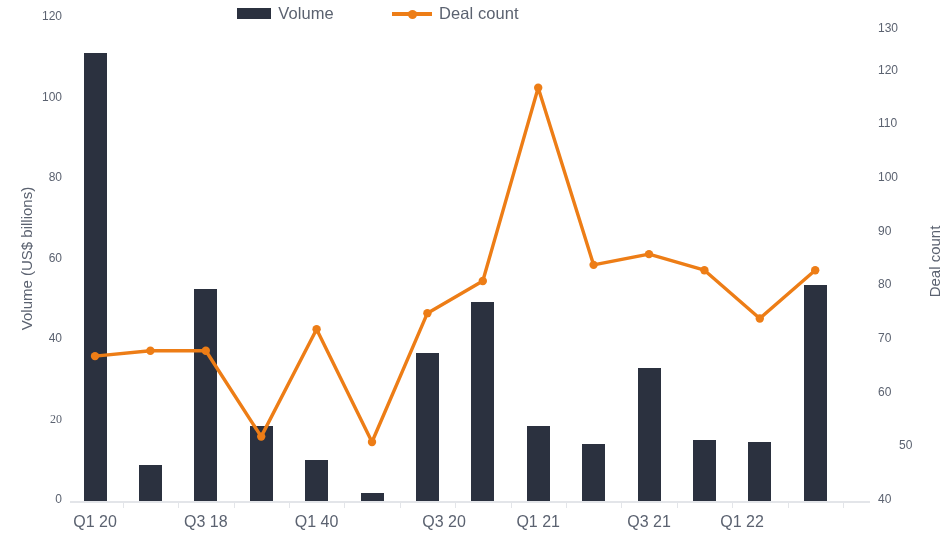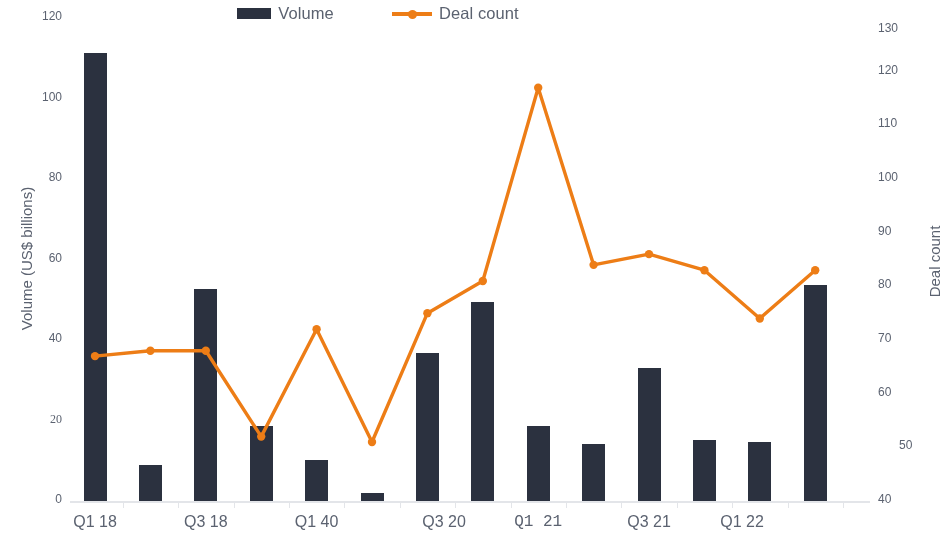--- a/index.html
+++ b/index.html
@@ -151,33 +151,33 @@
         <circle cx="523.60" cy="254.87" r="4.2" fill="#ed7d16"></circle>
         <circle cx="579.00" cy="244.13" r="4.2" fill="#ed7d16"></circle>
         <circle cx="634.40" cy="260.23" r="4.2" fill="#ed7d16"></circle>
         <circle cx="689.80" cy="308.53" r="4.2" fill="#ed7d16"></circle>
         <circle cx="745.20" cy="260.23" r="4.2" fill="#ed7d16"></circle>
       </svg>
   </div>
 
   <div id="x-ticks">
       <div class="tick-mark" style="left: 122.7px;"></div>
-      <div class="xtick" style="left: 95px;">Q1 18</div>
+      <div class="xtick" style="left: 95px;">Q1 20</div>
       <div class="tick-mark" style="left: 178.1px;"></div>
       <div class="tick-mark" style="left: 233.5px;"></div>
       <div class="xtick" style="left: 205.8px;">Q3 18</div>
       <div class="tick-mark" style="left: 288.9px;"></div>
       <div class="tick-mark" style="left: 344.3px;"></div>
       <div class="xtick" style="left: 316.6px;">Q1 40</div>
       <div class="tick-mark" style="left: 399.7px;"></div>
       <div class="tick-mark" style="left: 455.1px;"></div>
       <div class="xtick" style="left: 444px;">Q3 20</div>
       <div class="tick-mark" style="left: 510.5px;"></div>
       <div class="tick-mark" style="left: 565.9px;"></div>
-      <div class="xtick" style="left: 538.2px; font-family: Liberation Mono, monospace;">Q1 21</div>
+      <div class="xtick" style="left: 538.2px;">Q1 21</div>
       <div class="tick-mark" style="left: 621.3px;"></div>
       <div class="tick-mark" style="left: 676.7px;"></div>
       <div class="xtick" style="left: 649px;">Q3 21</div>
       <div class="tick-mark" style="left: 732.1px;"></div>
       <div class="tick-mark" style="left: 787.5px;"></div>
       <div class="xtick" style="left: 742px;">Q1 22</div>
       <div class="tick-mark" style="left: 842.9px;"></div>
     </div>
 </div>
 

